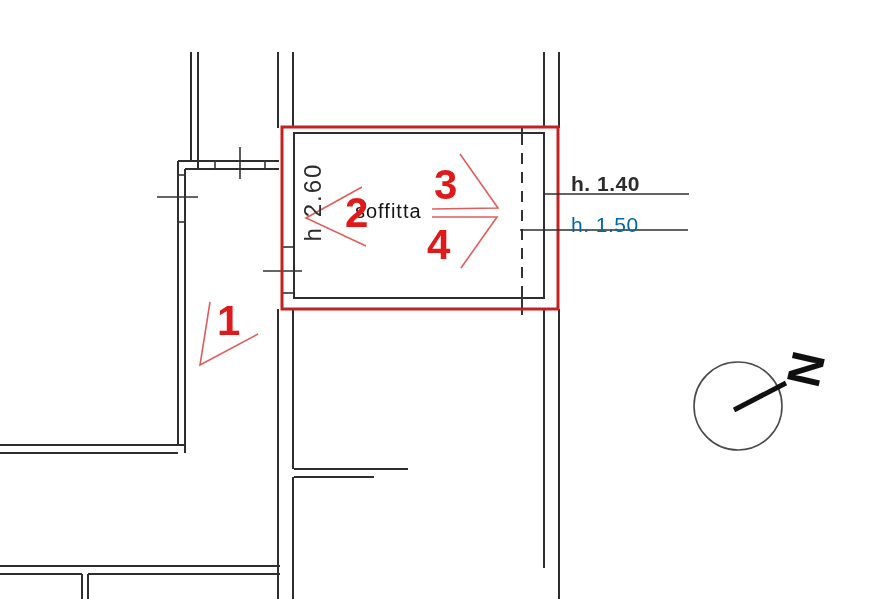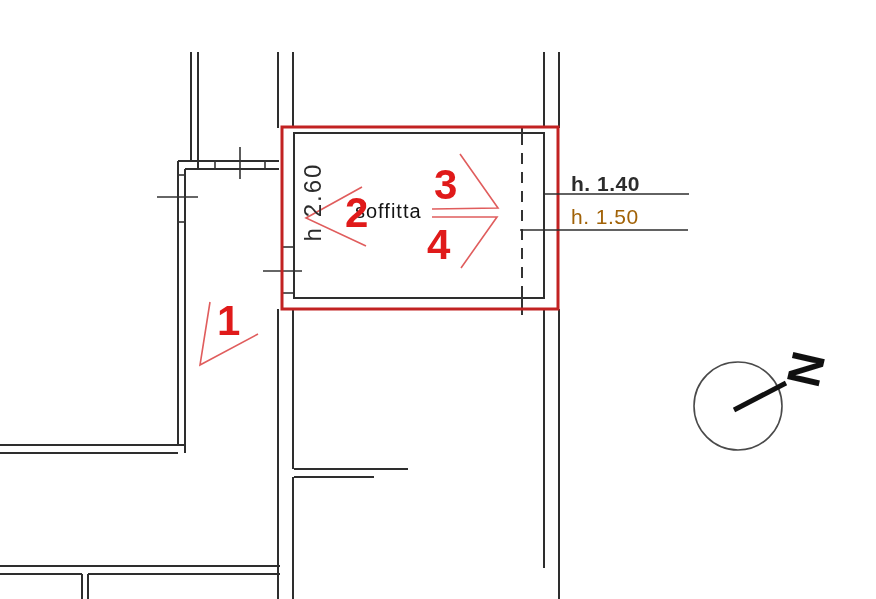--- a/index.html
+++ b/index.html
@@ -28,21 +28,21 @@
     left:263px;top:190px;
     width:100px;height:24px;
     font-size:24px;
     letter-spacing:2px;
     color:#2c2c2c;
     text-align:center;
     transform:rotate(-90deg);
     transform-origin:center;
   }
   .h140{left:571px;top:173px;font-size:21px;color:#2c2c2c;font-weight:bold;}
-  .h150{left:571px;top:206px;font-size:21px;color:#a16207;}
+  .h150{left:571px;top:214px;font-size:21px;color:#0369a1;}
   .marker{
     font-size:42px;
     font-weight:bold;
     color:#e01a1a;
     letter-spacing:0;
   }
   .marker1{left:217px;top:300px;}
   .marker2{left:345px;top:192px;}
   .marker3{left:434px;top:164px;}
   .marker4{left:427px;top:224px;}

